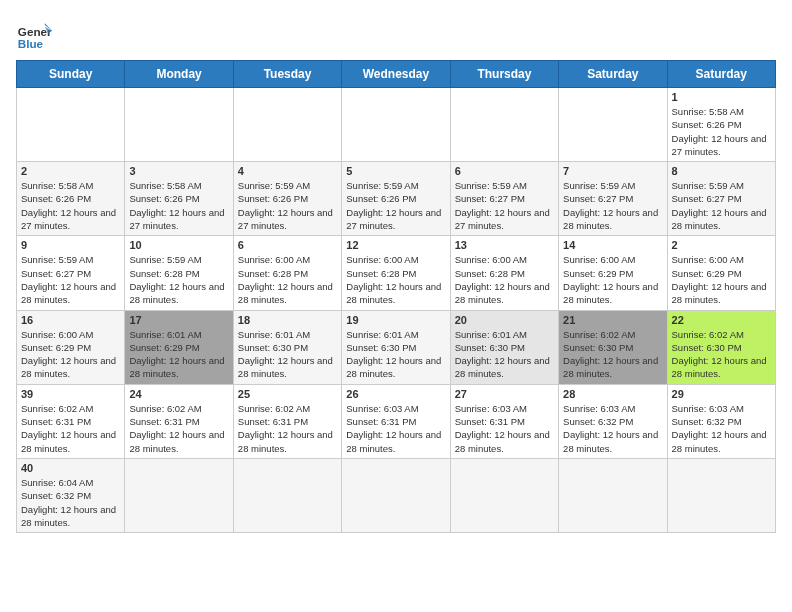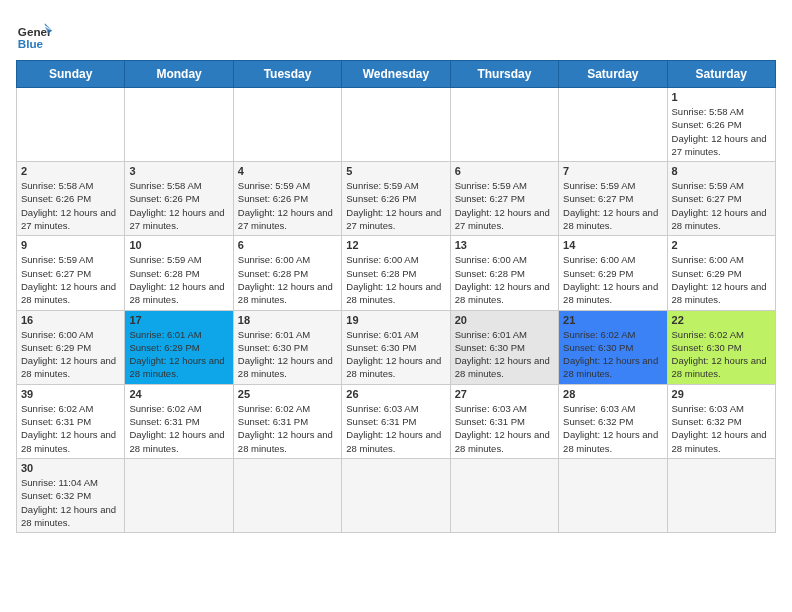--- a/index.html
+++ b/index.html
@@ -215,21 +215,21 @@
 Daylight: 12 hours and 28 minutes.</div>
         </td>
       </tr>
       <tr>
         <td style="background-color: rgb(245, 245, 245);">
           <span class="day-number">16</span>
           <div class="day-info" style="white-space: pre-line;">Sunrise: 6:00 AM
 Sunset: 6:29 PM
 Daylight: 12 hours and 28 minutes.</div>
         </td>
-        <td style="background-color: #0ea5e9;">
+        <td style="background-color: #a3a3a3;">
           <span class="day-number">17</span>
           <div class="day-info" style="white-space: pre-line;">Sunrise: 6:01 AM
 Sunset: 6:29 PM
 Daylight: 12 hours and 28 minutes.</div>
         </td>
         <td style="background-color: rgb(245, 245, 245);">
           <span class="day-number">18</span>
           <div class="day-info" style="white-space: pre-line;">Sunrise: 6:01 AM
 Sunset: 6:30 PM
 Daylight: 12 hours and 28 minutes.</div>
@@ -239,21 +239,21 @@
           <div class="day-info" style="white-space: pre-line;">Sunrise: 6:01 AM
 Sunset: 6:30 PM
 Daylight: 12 hours and 28 minutes.</div>
         </td>
         <td style="background-color: #e5e5e5;">
           <span class="day-number">20</span>
           <div class="day-info" style="white-space: pre-line;">Sunrise: 6:01 AM
 Sunset: 6:30 PM
 Daylight: 12 hours and 28 minutes.</div>
         </td>
-        <td style="background-color: #3b82f6;">
+        <td style="background-color: #a3a3a3;">
           <span class="day-number">21</span>
           <div class="day-info" style="white-space: pre-line;">Sunrise: 6:02 AM
 Sunset: 6:30 PM
 Daylight: 12 hours and 28 minutes.</div>
         </td>
         <td style="background-color: #bef264;">
           <span class="day-number">22</span>
           <div class="day-info" style="white-space: pre-line;">Sunrise: 6:02 AM
 Sunset: 6:30 PM
 Daylight: 12 hours and 28 minutes.</div>
@@ -298,22 +298,22 @@
         </td>
         <td>
           <span class="day-number">29</span>
           <div class="day-info" style="white-space: pre-line;">Sunrise: 6:03 AM
 Sunset: 6:32 PM
 Daylight: 12 hours and 28 minutes.</div>
         </td>
       </tr>
       <tr class="last-row">
         <td style="background-color: rgb(245, 245, 245);">
-          <span class="day-number">30</span>
-          <div class="day-info" style="white-space: pre-line;">Sunrise: 11:04 AM
+          <span class="day-number">40</span>
+          <div class="day-info" style="white-space: pre-line;">Sunrise: 6:04 AM
 Sunset: 6:32 PM
 Daylight: 12 hours and 28 minutes.</div>
         </td>
         <td class="empty-cell" style="background-color: rgb(245, 245, 245);"></td>
         <td class="empty-cell" style="background-color: rgb(245, 245, 245);"></td>
         <td class="empty-cell" style="background-color: rgb(245, 245, 245);"></td>
         <td class="empty-cell" style="background-color: rgb(245, 245, 245);"></td>
         <td class="empty-cell" style="background-color: rgb(245, 245, 245);"></td>
         <td class="empty-cell" style="background-color: rgb(245, 245, 245);"></td>
       </tr>

